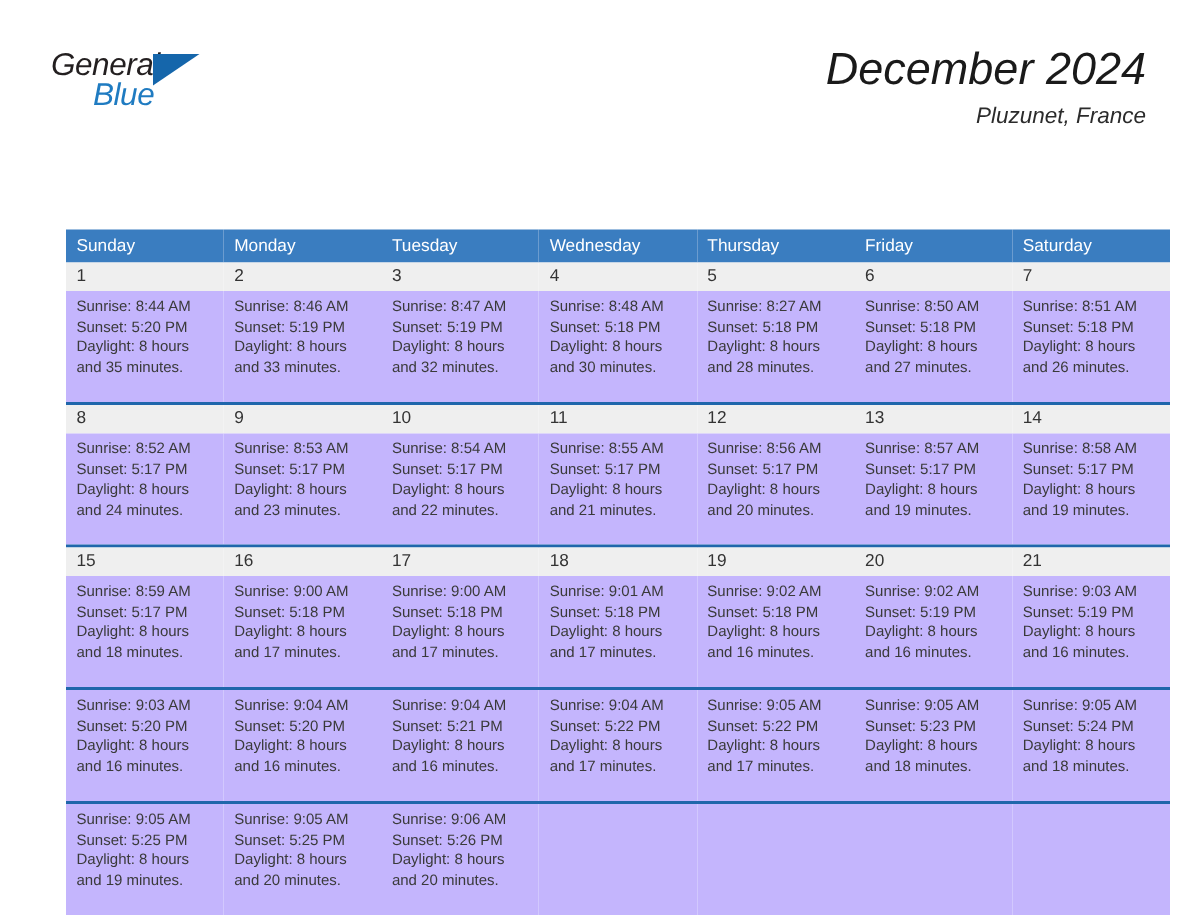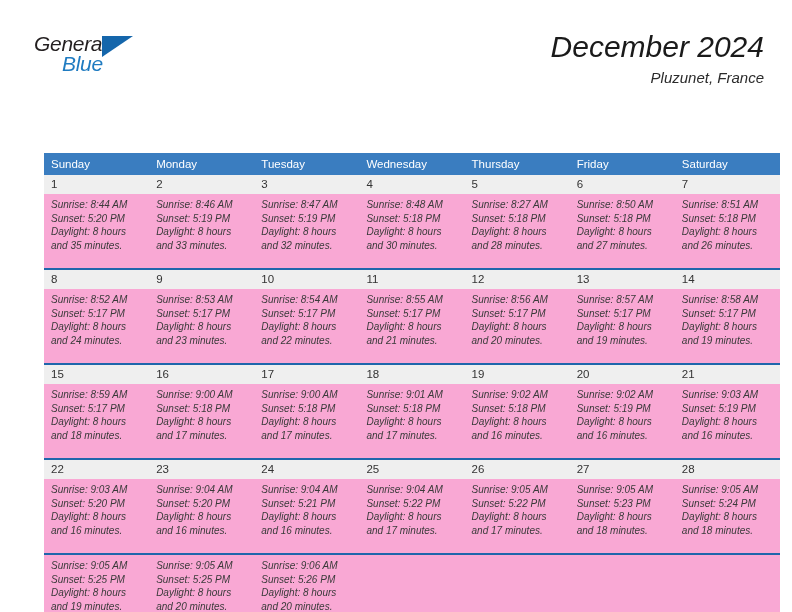--- a/index.html
+++ b/index.html
@@ -123,29 +123,28 @@
     background: #efefef;
     font-size: 11.5px;
     color: #333333;
     padding: 3px 0 3px 7px;
     height: 13px;
     vertical-align: top;
     border: none;
   }
 
   .info-row td {
-    background: #f9a8d4;
+    background: #c4b5fd;
     font-size: 10px;
     color: #3a3a3a;
     padding: 4px 6px 10px 7px;
     vertical-align: top;
     line-height: 13.5px;
     height: 60px;
     border: none;
-    font-style: italic;
   }
   .info-row td div {
     white-space: nowrap;
   }
 </style>
 </head>
 <body>
 
 <div class="page">
 
@@ -338,29 +337,20 @@
           <td>
             <div>Sunrise: 9:03 AM</div>
             <div>Sunset: 5:19 PM</div>
             <div>Daylight: 8 hours</div>
             <div>and 16 minutes.</div>
           </td>
         </tr>
         <tr class="week-sep">
           <td colspan="7"></td>
         </tr>
-        <tr class="daynum-row">
-          <td>22</td>
-          <td>23</td>
-          <td>24</td>
-          <td>25</td>
-          <td>26</td>
-          <td>27</td>
-          <td>28</td>
-        </tr>
         <tr class="info-row">
           <td>
             <div>Sunrise: 9:03 AM</div>
             <div>Sunset: 5:20 PM</div>
             <div>Daylight: 8 hours</div>
             <div>and 16 minutes.</div>
           </td>
           <td>
             <div>Sunrise: 9:04 AM</div>
             <div>Sunset: 5:20 PM</div>

